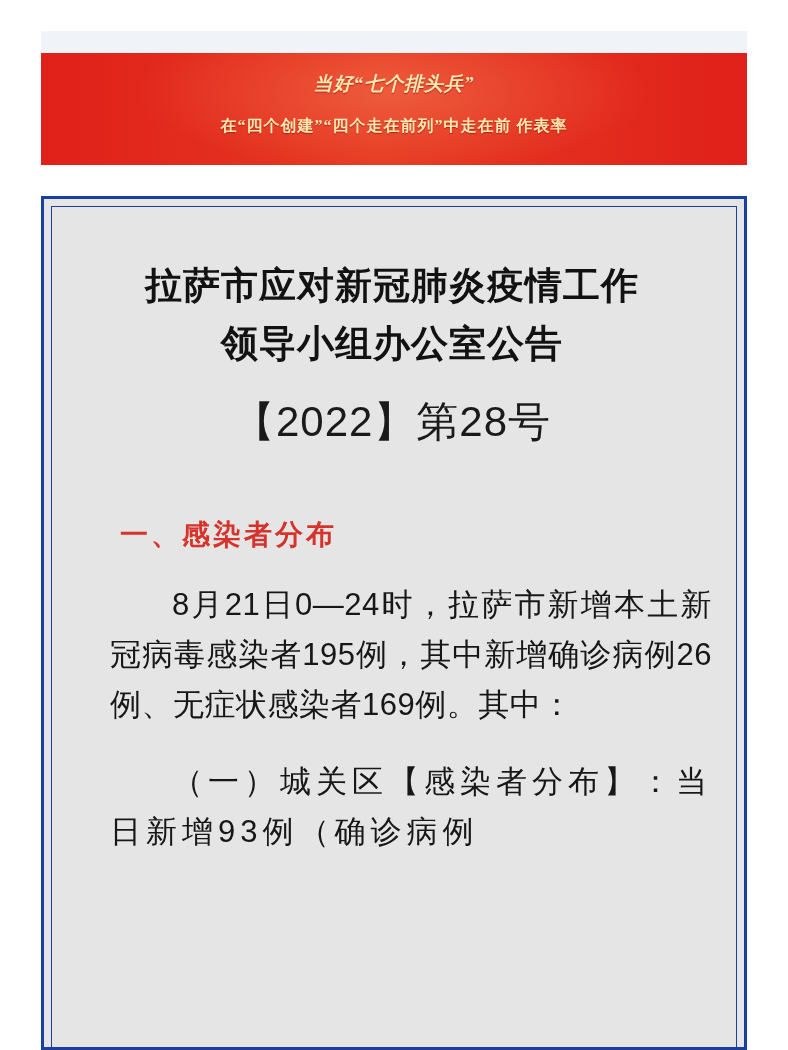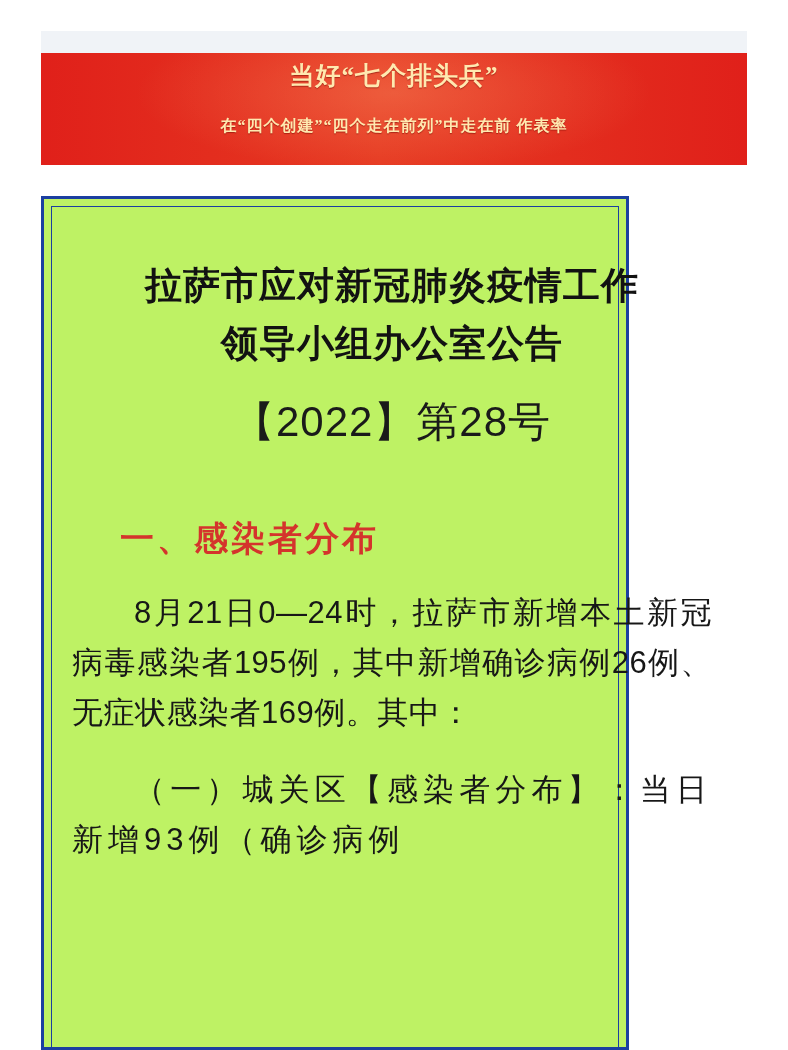--- a/index.html
+++ b/index.html
@@ -59,36 +59,37 @@
     width: 100%;
     text-align: center;
     color: #ffe9b0;
     font-family: "Liberation Serif", serif;
     font-weight: bold;
     letter-spacing: 1px;
     text-shadow: 0 1px 1px rgba(120,10,0,0.55);
     white-space: nowrap;
   }
   .red-banner .line1 {
-    top: 6px;
-    font-size: 25px;
+    top: 18px;
+    font-size: 19px;
+    font-style: italic;
   }
   .red-banner .line2 {
     top: 63px;
     font-size: 16px;
   }
 
   
   .doc-card {
     position: absolute;
     left: 41px;
     top: 196px;
-    width: 588px;
+    width: 706px;
     height: 854px;
-    background: #bef264;
+    background: #e5e5e5;
     border: 3px solid #1b3fa0;
     box-sizing: border-box;
   }
   .doc-card-inner {
     position: absolute;
     left: 7px;
     top: 7px;
     right: 7px;
     bottom: -20px;
     border: 1px solid #1b3fa0;
@@ -121,34 +122,35 @@
     font-size: 42px;
     color: #1a1a1a;
     letter-spacing: 1px;
   }
 
   
   .section-heading {
     margin-top: 66px;
     padding-left: 48px;
     color: #d4342c;
-    font-size: 34px;
+    font-size: 28px;
     font-weight: bold;
     letter-spacing: 3px;
   }
 
   
   .para {
     margin-top: 26px;
     font-size: 31px;
     line-height: 1.62;
     color: #171717;
     text-align: justify;
     text-indent: 62px;
     letter-spacing: 0.5px;
+    margin-left: 38px;
   }
   .para.spaced {
     letter-spacing: 5px;
   }
 </style>
 </head>
 <body>
 
 <div class="page">
 

